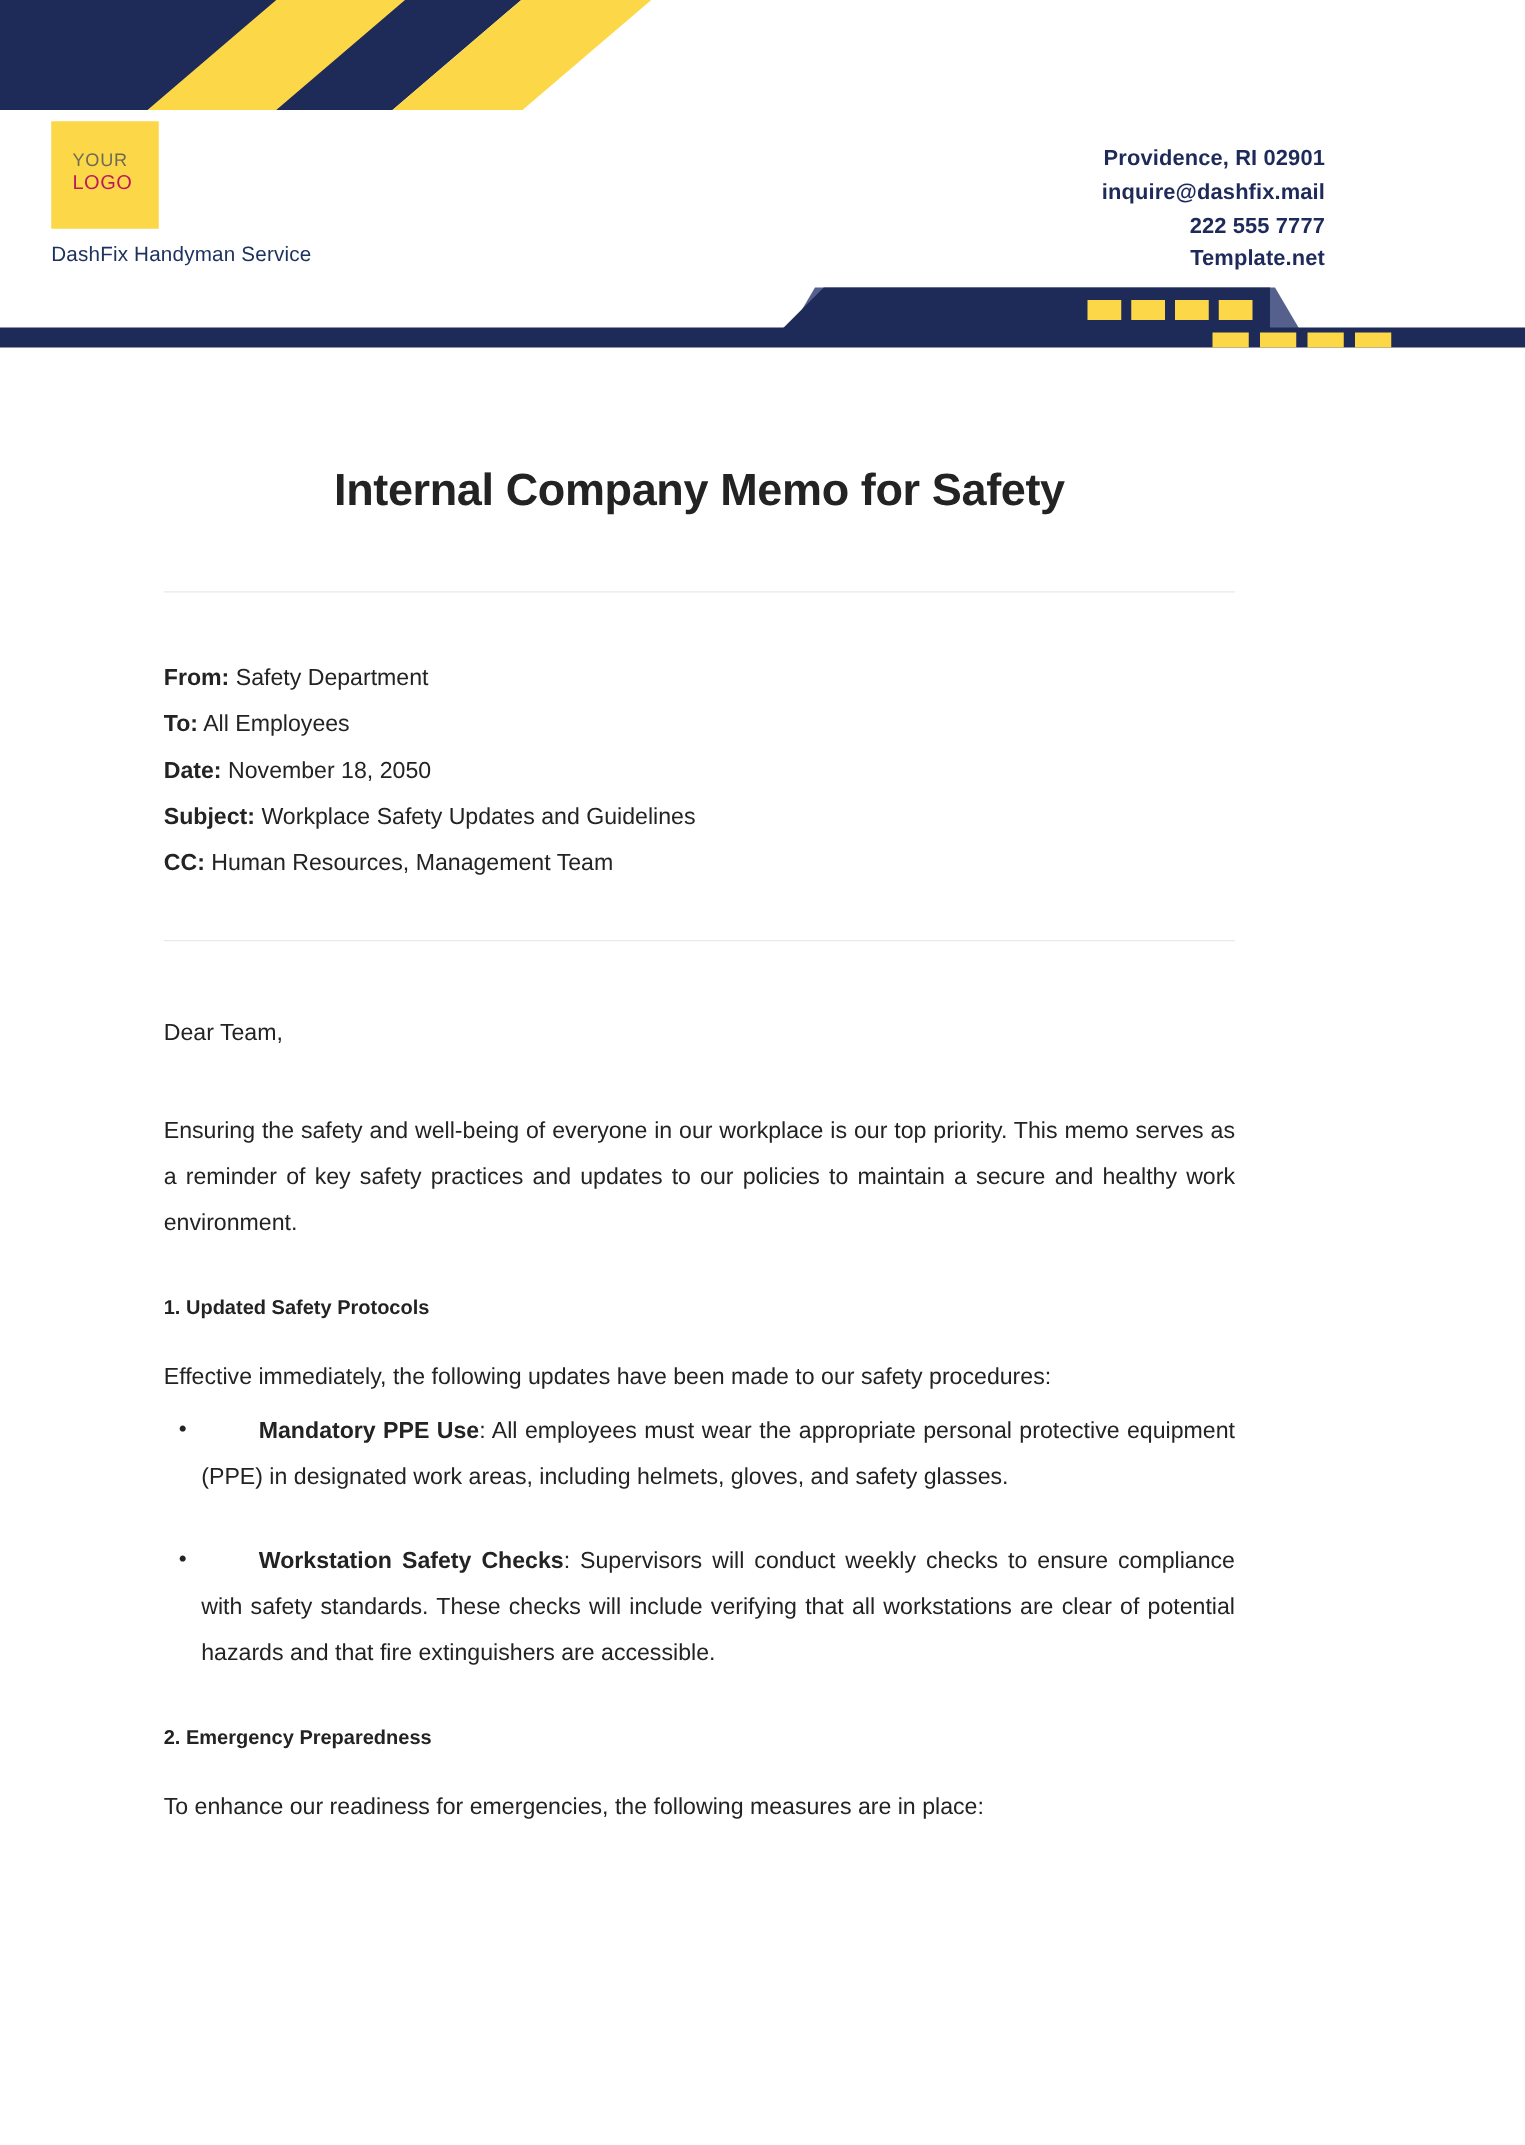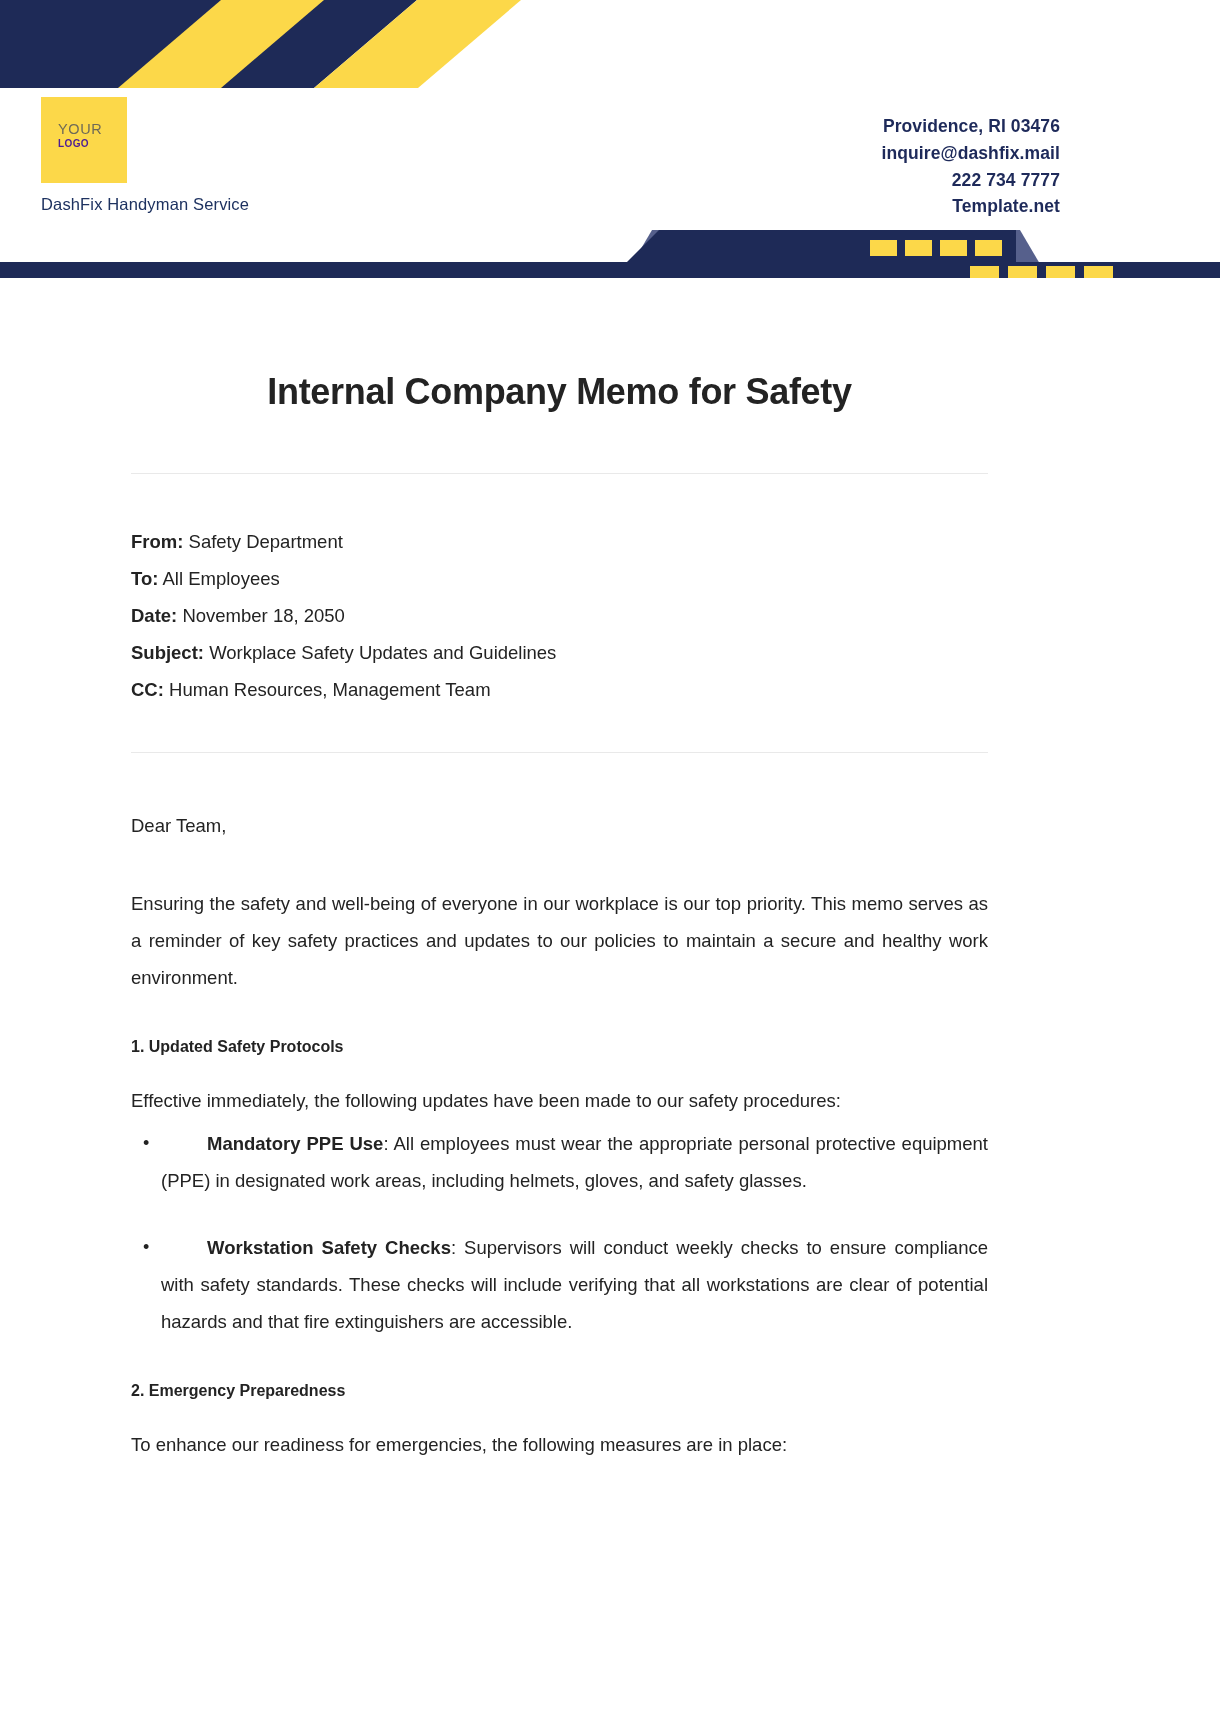--- a/index.html
+++ b/index.html
@@ -47,24 +47,24 @@
     line-height: 1.16;
   }
   .logo-your {
     font-size: 14.5px;
     letter-spacing: 0.6px;
     color: #6f6a57;
     font-weight: 400;
     display: block;
   }
   .logo-logo {
-    font-size: 10px;
+    font-size: 16px;
     letter-spacing: 0.4px;
-    color: #4c1d95;
-    font-weight: 700;
+    color: #be185d;
+    font-weight: 400;
     display: block;
   }
   .company-name {
     margin-top: 12px;
     font-size: 16.5px;
     color: #1e3260;
     letter-spacing: 0.15px;
     white-space: nowrap;
   }
 
@@ -192,23 +192,23 @@
   <div class="logo-box">
     <span class="logo-inner">
       <span class="logo-your">YOUR</span>
       <span class="logo-logo">LOGO</span>
     </span>
   </div>
   <div class="company-name">DashFix Handyman Service</div>
 </div>
 
 <div class="contact-block">
-  <div>Providence, RI 03476</div>
+  <div>Providence, RI 02901</div>
   <div>inquire@dashfix.mail</div>
-  <div>222 734 7777</div>
+  <div>222 555 7777</div>
   <div>Template.net</div>
 </div>
 
 <div class="mid-bar">
   <svg width="1220" height="56" viewBox="0 0 1220 56" xmlns="http://www.w3.org/2000/svg">
 
     <polygon points="652,8 1020,8 1040,42 632,42" fill="#56608C"></polygon>
     <polygon points="659,8 1016,8 1016,42 625,42" fill="#1E2A57"></polygon>
 
     <rect x="0" y="40" width="1220" height="36" fill="#1E2A57"></rect>

